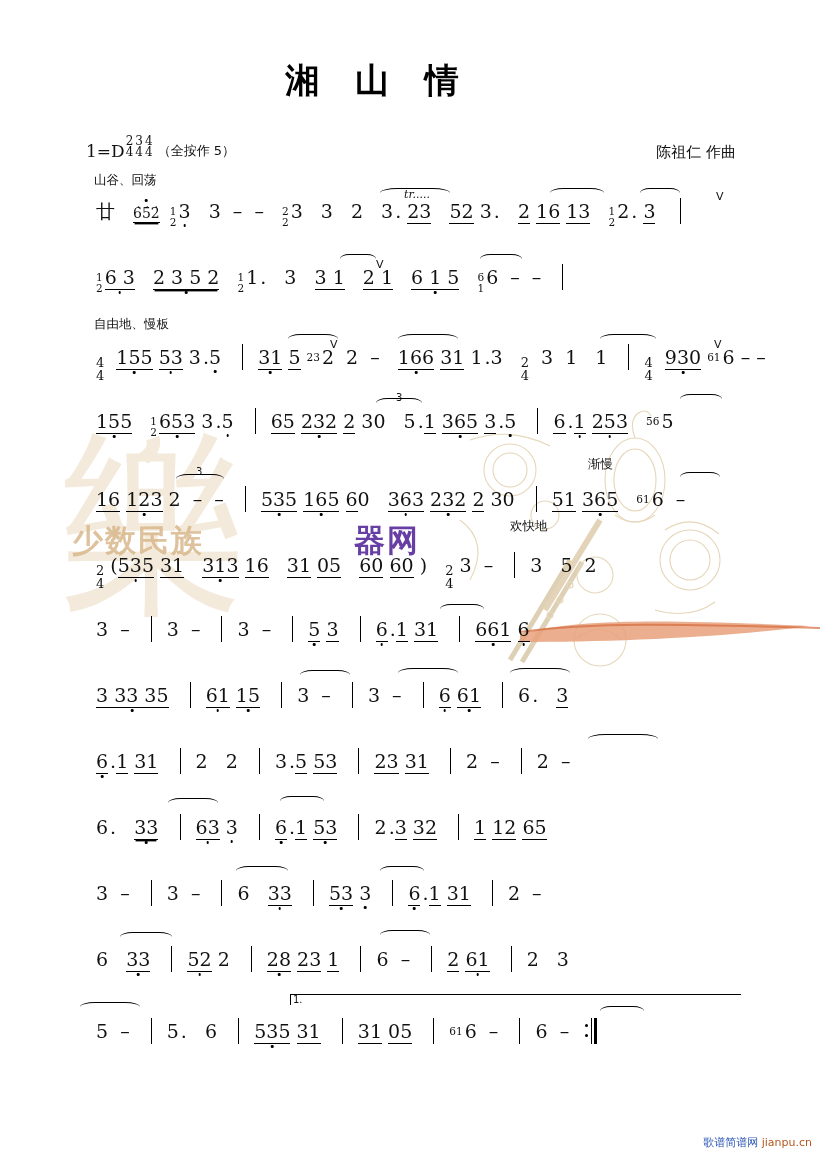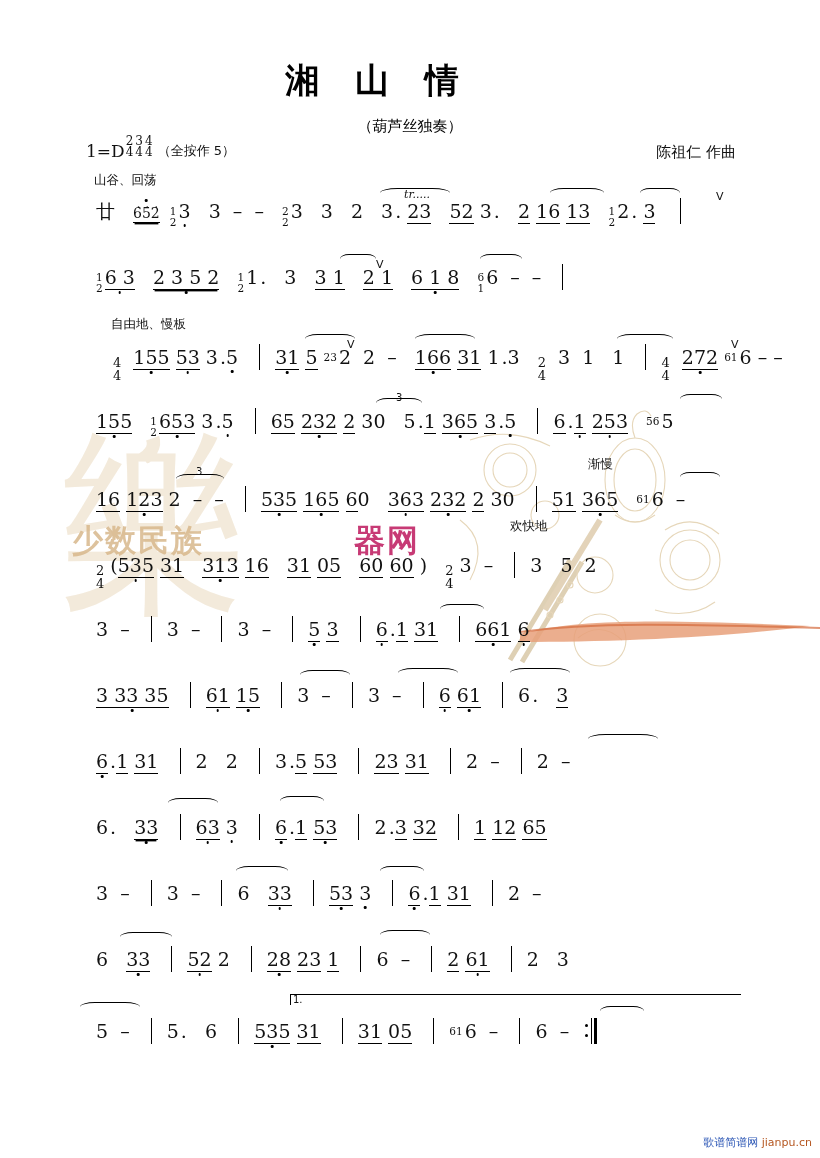--- a/index.html
+++ b/index.html
@@ -292,21 +292,20 @@
   }
   .credit .blue { color: #2b56b5; }
   .credit .orange { color: #b5561f; }
 </style>
 </head>
 <body>
 
 <div class="page">
 
   <div class="title">湘 山 情</div>
-  <div class="subtitle">（葫芦丝独奏）</div>
 
   <div class="keyrow">
     <span class="k1">1=D</span>
     <span class="frac-stack">
         <span class="num">2</span>
         <span class="den">4</span>
       </span>
     <span class="frac-stack">
         <span class="num">3</span>
         <span class="den">4</span>
@@ -317,21 +316,21 @@
       </span>
     <span class="allpress">（全按作 5）</span>
   </div>
 
   <div class="composer">陈祖仁  作曲</div>
 
   <div class="wm-big">
     <span>樂</span>
   </div>
   <div class="wm-text">
-    <span>少数民族</span><span style="color:#be185d;margin-left:150px;text-align:right;">器网</span>
+    <span>少数民族</span><span style="color:#4c1d95;margin-left:150px;text-align:right;">器网</span>
   </div>
 
   <svg class="wm-instrument" viewBox="0 0 310 300">
     <g fill="none" stroke="#c9a86a" stroke-width="1.1" opacity="0.85">
       <ellipse cx="185" cy="70" rx="30" ry="42"></ellipse>
       <ellipse cx="185" cy="70" rx="21" ry="31"></ellipse>
       <path d="M185 28 q-6 -16 2 -24 q9 -7 14 2"></path>
       <path d="M165 105 q20 14 40 0"></path>
       <path d="M120 150 L60 250" stroke-width="5" stroke="#b9995e"></path>
       <path d="M132 152 L72 252" stroke-width="5" stroke="#b9995e"></path>
@@ -400,33 +399,33 @@
             <span>2</span>
           </span><span class="u1 dl">6 3</span></span>
       <span class="g"><span class="u2 dl">2 3 5 2</span></span>
       <span class="g"><span class="small-frac">
             <span>1</span>
             <span>2</span>
           </span>1<span class="dot-r">.</span></span>
       <span class="g">3</span>
       <span class="g"><span class="u1">3 1</span></span>
       <span class="g"><span class="u1">2 1</span></span>
-      <span class="g"><span class="u1 dl">6 1 8</span></span>
+      <span class="g"><span class="u1 dl">6 1 5</span></span>
       <span class="g"><span class="small-frac">
             <span>6</span>
             <span>1</span>
           </span>6 &nbsp;– &nbsp;–</span>
       <span class="bar"></span>
     </div>
     <div class="slur" style="left:260px; top:4px; width:36px;"></div>
     <div class="slur" style="left:400px; top:4px; width:42px;"></div>
     <div class="vsign" style="left:296px; top:8px;">V</div>
   </div>
 
-  <div class="row" style="top:322px;margin-left:17px;">
+  <div class="row" style="top:322px;">
     <div class="mark" style="left:14px; top:-6px;">自由地、慢板</div>
     <div class="notes" style="top:22px;">
       <span class="meter">
           <span>4</span>
           <span>4</span>
         </span>
       <span class="g"><span class="u1 dl">155</span> <span class="u1 dl">53</span> 3<span class="dot-r">.</span><span class="dl">5</span></span>
       <span class="bar"></span>
       <span class="g"><span class="u1 dl">31</span> <span class="u1">5</span> <span class="small-frac">
             <span>23</span>
@@ -437,21 +436,21 @@
           <span>2</span>
           <span>4</span>
         </span>
       <span class="g">3 &nbsp;1</span>
       <span class="g">1</span>
       <span class="bar"></span>
       <span class="meter">
           <span>4</span>
           <span>4</span>
         </span>
-      <span class="g"><span class="u1 dl">272</span> <span class="small-frac">
+      <span class="g"><span class="u1 dl">930</span> <span class="small-frac">
             <span>61</span>
             <span>&nbsp;</span>
           </span>6 – –</span>
     </div>
     <div class="slur" style="left:208px; top:12px; width:50px;"></div>
     <div class="slur" style="left:318px; top:12px; width:60px;"></div>
     <div class="slur" style="left:520px; top:12px; width:56px;"></div>
     <div class="vsign" style="left:250px; top:16px;">V</div>
     <div class="vsign" style="left:634px; top:16px;">V</div>
   </div>

